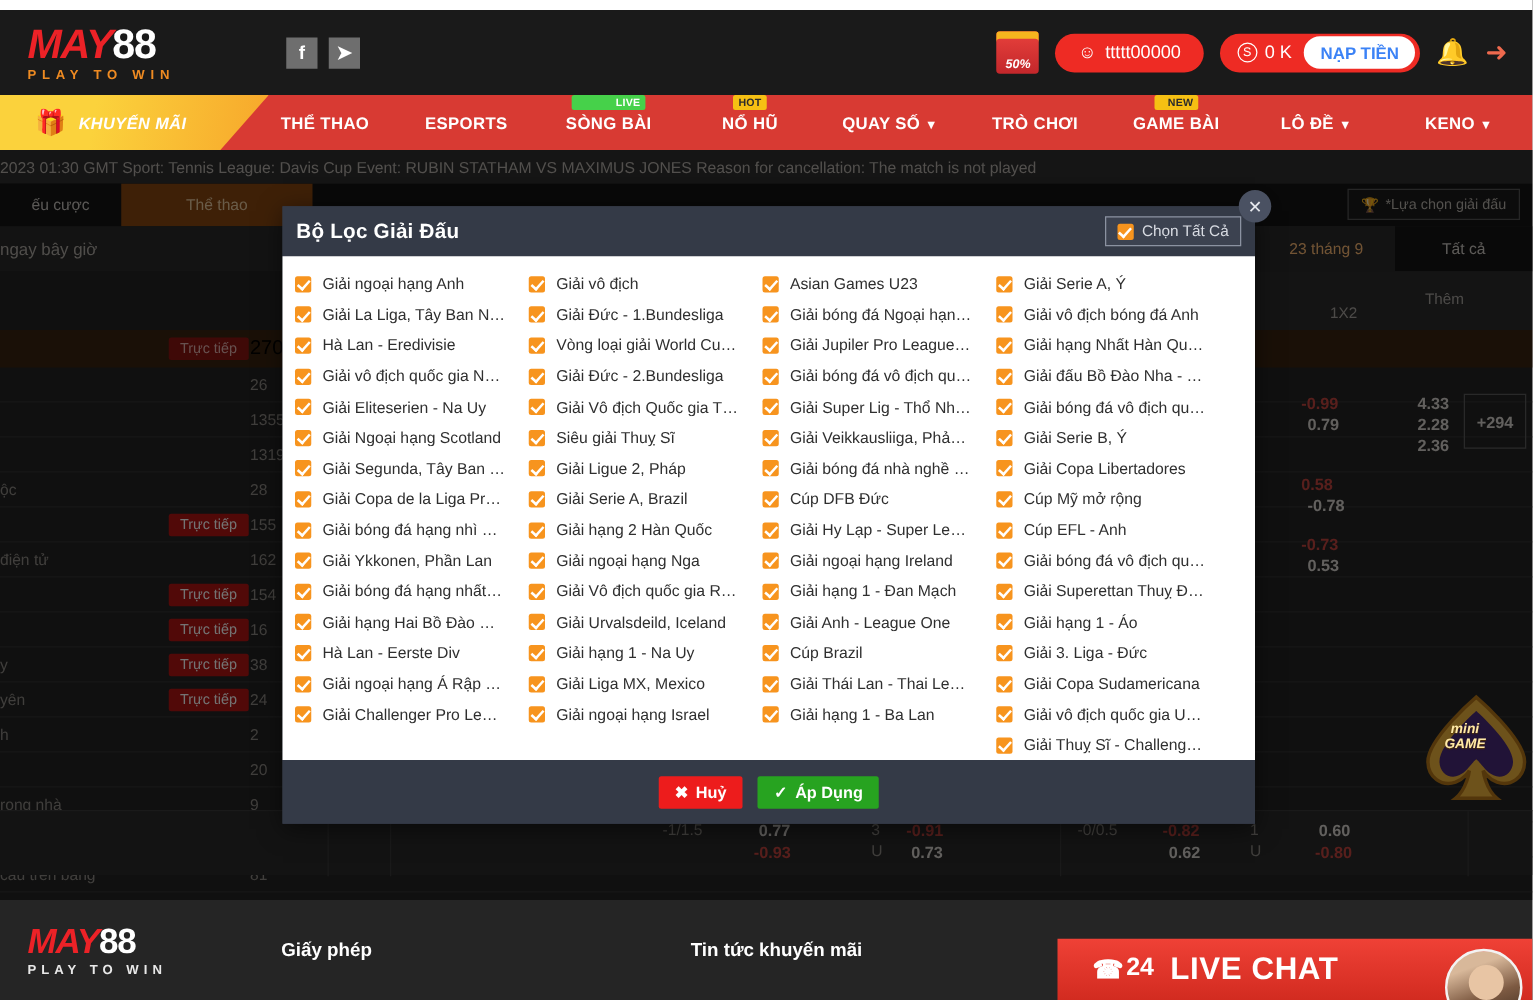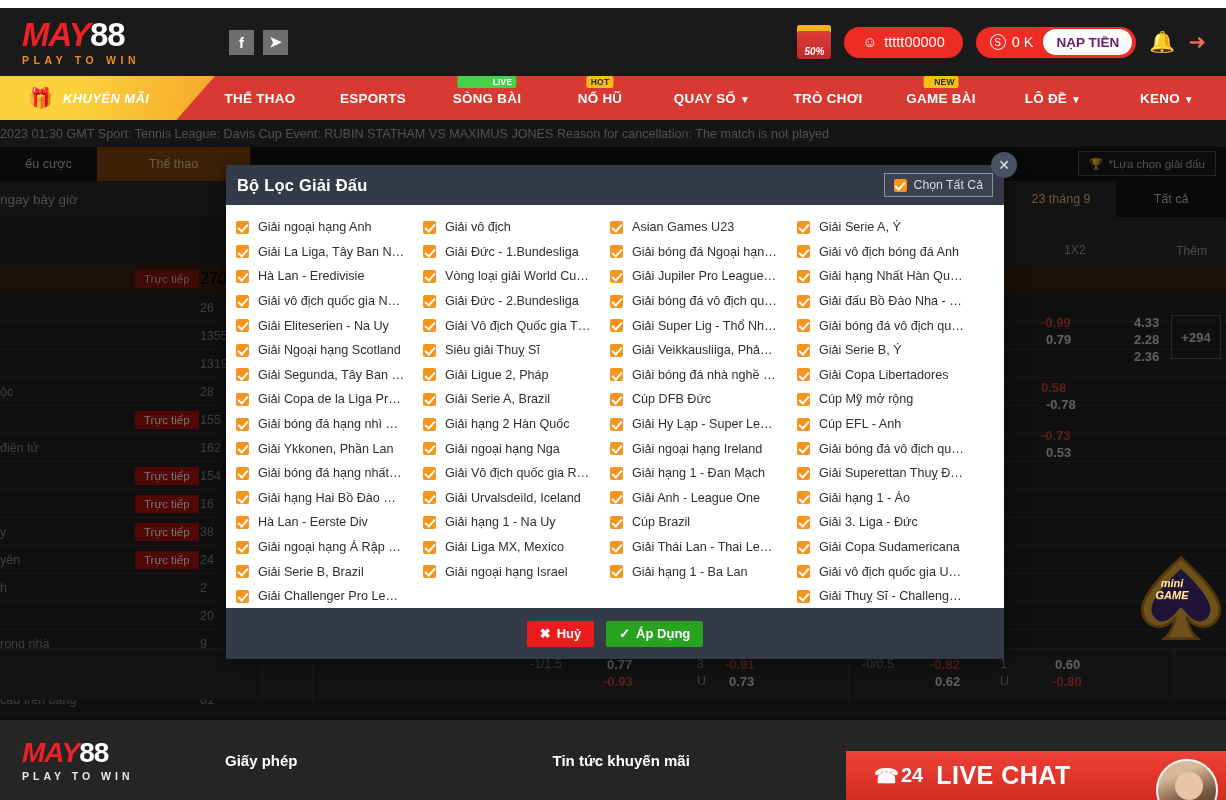--- a/index.html
+++ b/index.html
@@ -60,21 +60,21 @@
     display:flex; align-items:center; padding:0 4px 0 14px; gap:10px;
     color:#fff; font-size:14.5px;
   }
   .pill-bal .money { display:flex; align-items:center; gap:6px; }
   .coin {
     width:16px; height:16px; border:1.6px solid #fff; border-radius:50%;
     font-size:10px; display:flex; align-items:center; justify-content:center;
     color:#fff;
   }
   .btn-nap {
-    background:#fff; color:#701a75; border-radius:20px; height:26px;
+    background:#fff; color:#3b82f6; border-radius:20px; height:26px;
     display:flex; align-items:center; padding:4px 13px; font-size:13.5px;
     font-weight:bold;
   }
   .bell { color:#f4b31d; font-size:21px; }
   .logout { color:#ef6a4e; font-size:21px; }
 
   
   .nav {
     position:absolute; left:0; top:76px; width:1226px; height:44px;
     background:#d83a33;
@@ -150,21 +150,21 @@
   .dt1 { background:#2b2b2b; color:#fdba74; }
   .dt2 { background:#141414; color:#cfcac4; }
 
   .oddhdr {
     position:absolute; right:0; top:97px; width:310px; height:47px;
     background:#2e2e2e; color:#a9a5a0; font-size:12.2px;
   }
   .oddhdr .hiep { position:absolute; left:6px; top:4px; }
   .oddhdr .tx  { position:absolute; left:14px; top:26px; }
   .oddhdr .x12 { position:absolute; left:148px; top:26px; }
-  .oddhdr .them{ position:absolute; left:260px; top:15px;margin-top:12px; }
+  .oddhdr .them{ position:absolute; left:224px; top:15px; }
 
   .league-row {
     position:absolute; left:0; width:1226px; height:30px;
     background:#3a2410; display:flex; align-items:center;
   }
   .live-chip {
     background:#8d1410; color:#e3b3b0; font-size:11.5px;
     padding:3px 9px; border-radius:2px;
   }
   .live-chip.bright { background:#b31412; color:#fff; }
@@ -568,24 +568,20 @@
             <div class="opt">
               <span class="cbx"></span>
               <span class="nm">Hà Lan - Eerste Div</span>
             </div>
             <div class="opt">
               <span class="cbx"></span>
               <span class="nm">Giải ngoại hạng Á Rập …</span>
             </div>
             <div class="opt">
               <span class="cbx"></span>
-              <span class="nm">Giải Serie B, Brazil</span>
-            </div>
-            <div class="opt">
-              <span class="cbx"></span>
               <span class="nm">Giải Challenger Pro Le…</span>
             </div>
           </div>
           <div class="col">
             <div class="opt">
               <span class="cbx"></span>
               <span class="nm">Giải vô địch</span>
             </div>
             <div class="opt">
               <span class="cbx"></span>

